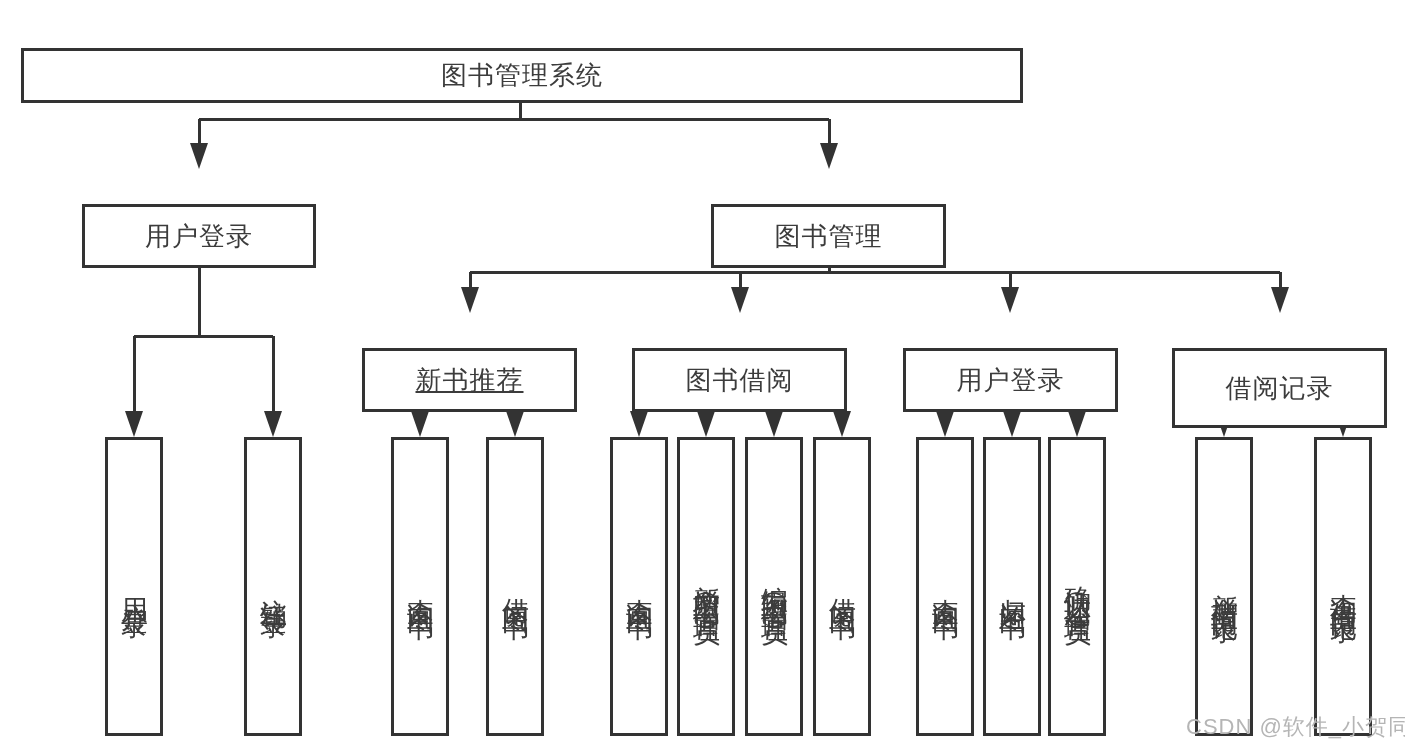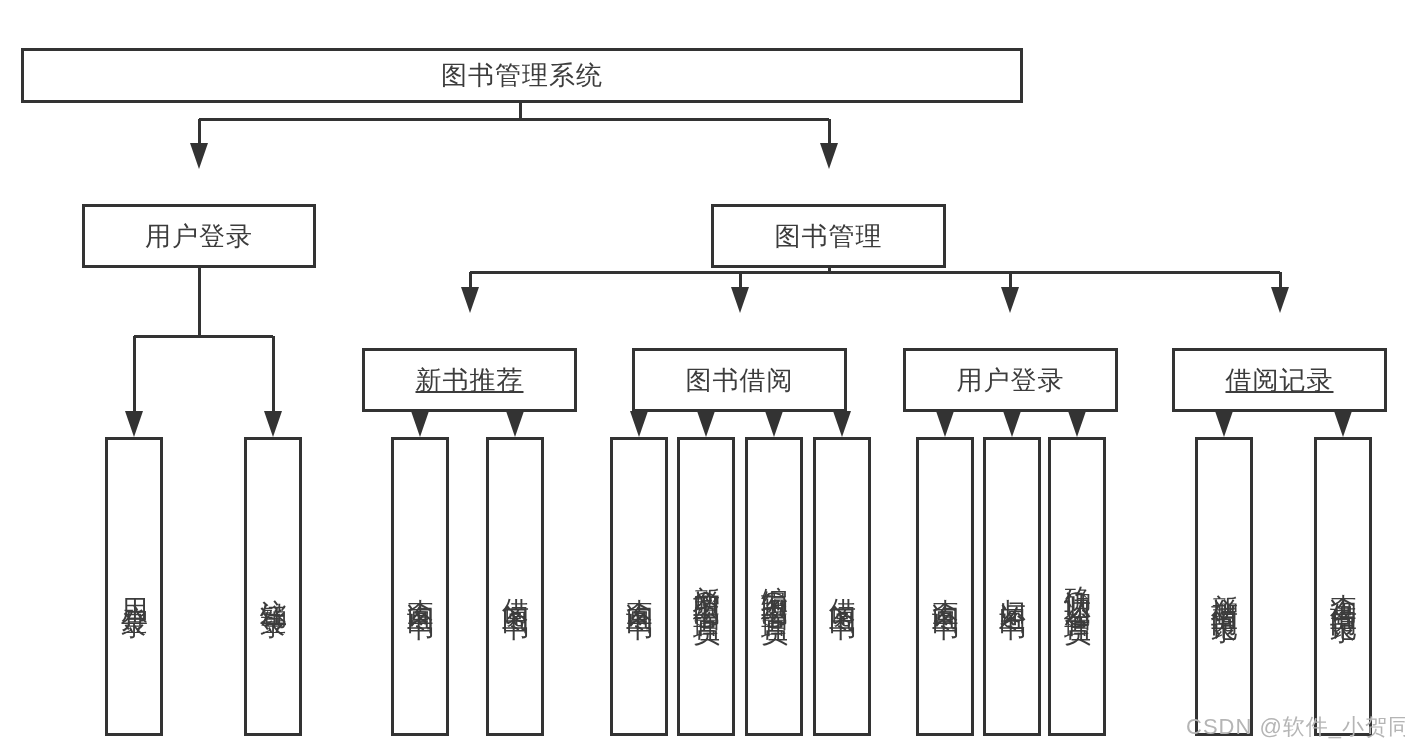--- a/index.html
+++ b/index.html
@@ -89,21 +89,21 @@
   </svg>
 
   <div class="node h-node" style="left:21px; top:13px; width:1002px; height:55px;">图书管理系统</div>
 
   <div class="node h-node" style="left:82px; top:169px; width:234px; height:64px;">用户登录</div>
   <div class="node h-node" style="left:711px; top:169px; width:235px; height:64px;text-align:right;">图书管理</div>
 
   <div class="node h-node" style="left:362px; top:313px; width:215px; height:64px;text-decoration:underline;">新书推荐</div>
   <div class="node h-node" style="left:632px; top:313px; width:215px; height:64px;">图书借阅</div>
   <div class="node h-node" style="left:903px; top:313px; width:215px; height:64px;">用户登录</div>
-  <div class="node h-node" style="left:1172px; top:313px; width:215px; height:64px;text-decoration:underline;">借阅记录</div>
+  <div class="node h-node" style="left:1172px; top:313px; width:215px; height:80px;">借阅记录</div>
 
   <div class="node v-node" style="left:105px; top:437px; width:58px; height:299px;">用户登录</div>
   <div class="node v-node" style="left:244px; top:437px; width:58px; height:299px;">注销登录</div>
 
   <div class="node v-node" style="left:391px; top:437px; width:58px; height:299px;">查询图书</div>
   <div class="node v-node" style="left:486px; top:437px; width:58px; height:299px;">借阅图书</div>
 
   <div class="node v-node" style="left:610px; top:437px; width:58px; height:299px;">查询图书</div>
   <div class="node v-node" style="left:677px; top:437px; width:58px; height:299px;">新增图书（管理员）</div>
   <div class="node v-node" style="left:745px; top:437px; width:58px; height:299px;">编辑图书（管理员）</div>

